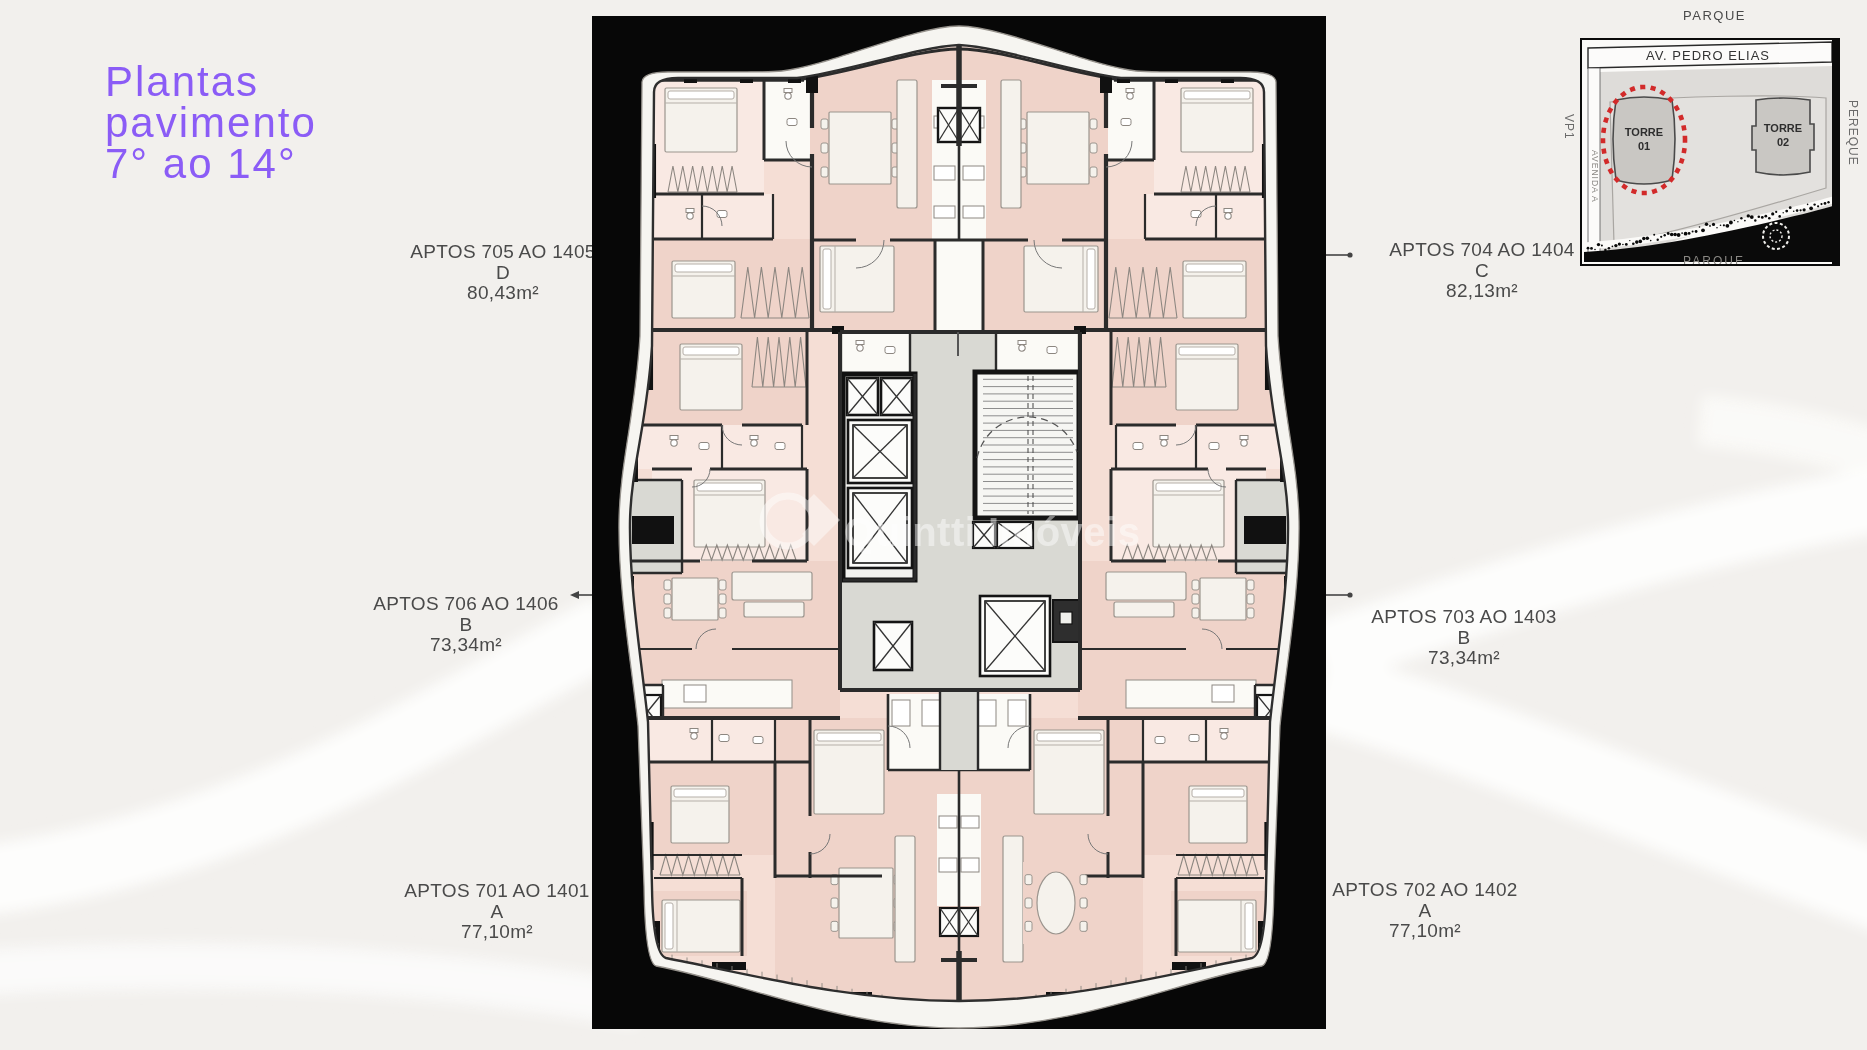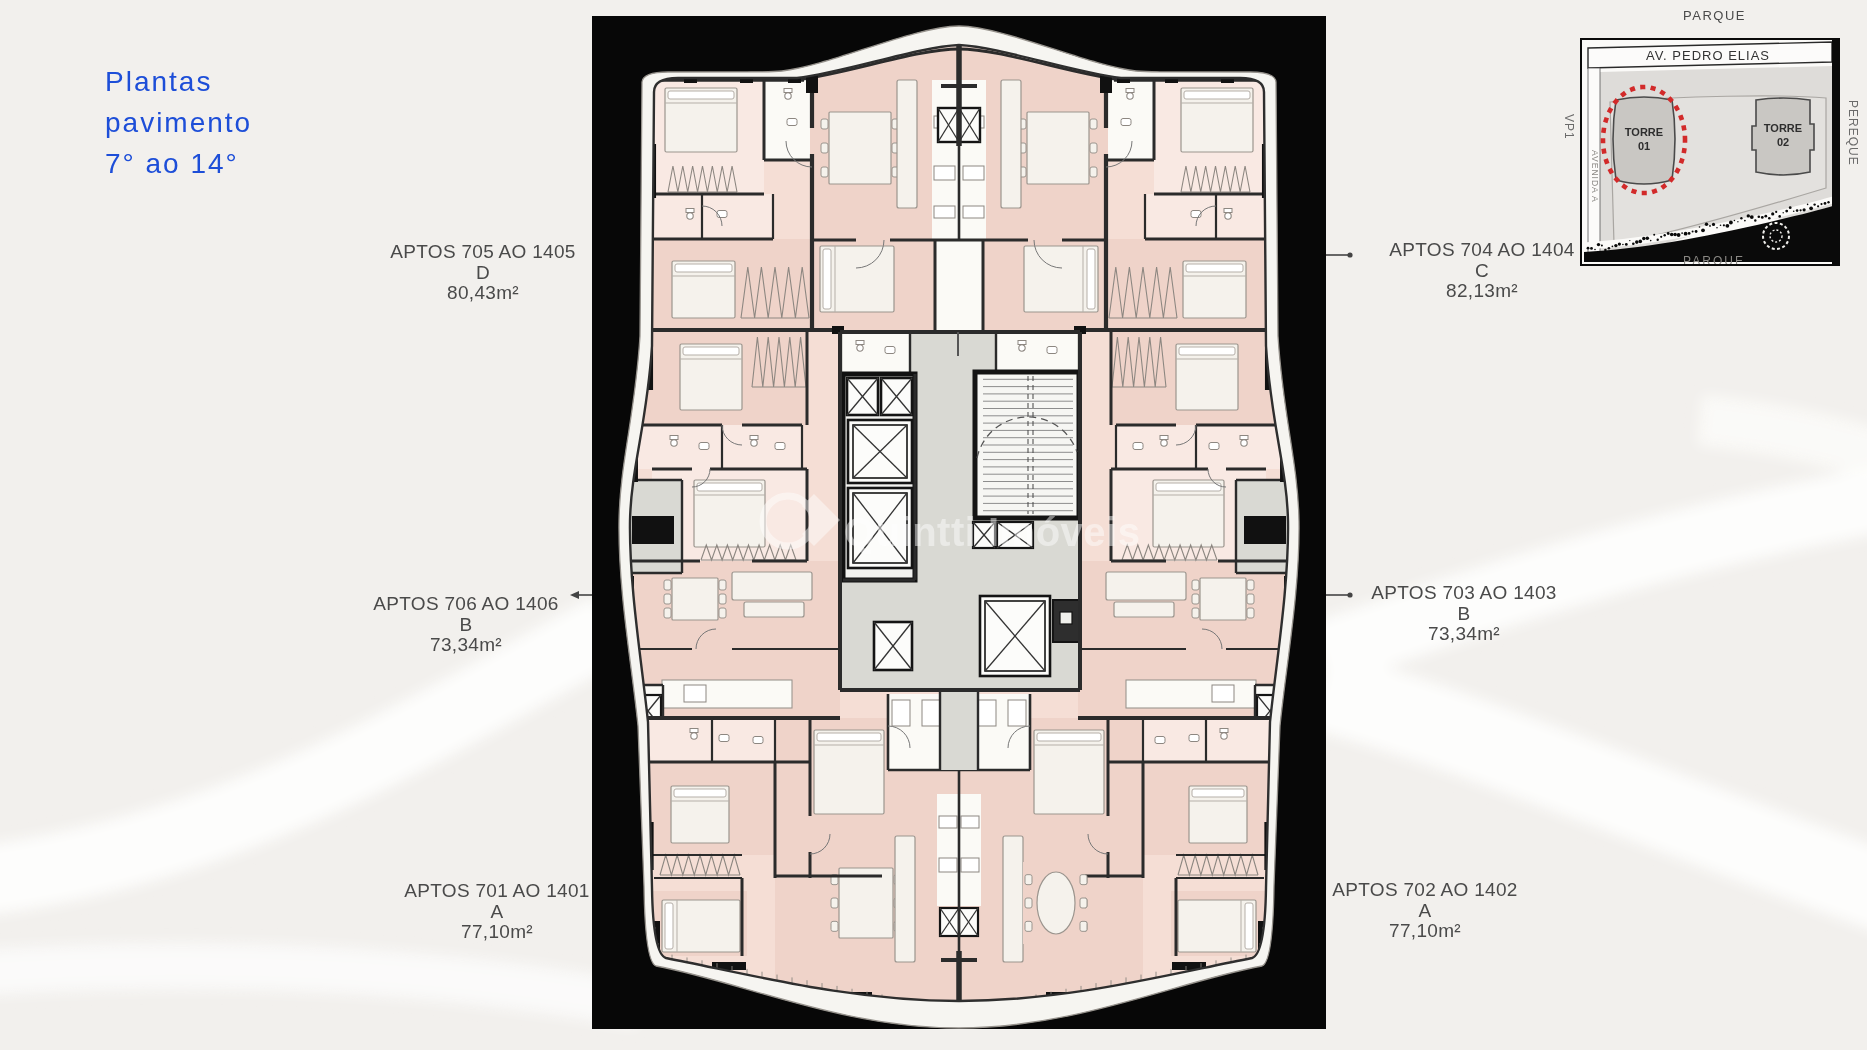--- a/index.html
+++ b/index.html
@@ -1,39 +1,39 @@
 <!DOCTYPE html>
 <html><head><meta charset="utf-8">
 <style>
 html,body{margin:0;padding:0;width:1867px;height:1050px;overflow:hidden;background:#f2f0ed;
 font-family:"Liberation Sans",sans-serif;}
-.title{position:absolute;left:105px;top:61px;font-size:28px;line-height:41px;color:#1d4ed8;letter-spacing:2px;}
+.title{position:absolute;left:105px;top:61px;font-size:42px;line-height:41px;color:#8b5cf6;letter-spacing:2px;}
 .lab{position:absolute;font-size:19px;line-height:20.5px;color:#4a4a4a;text-align:center;letter-spacing:0.3px;}
 .vert{position:absolute;font-size:11px;color:#6a6a6a;letter-spacing:1px;}
 </style></head>
 <body>
 <svg width="1867" height="1050" viewBox="0 0 1867 1050" style="position:absolute;left:0;top:0">
 <defs>
       <filter id="b" x="-30%" y="-30%" width="160%" height="160%">
         <feGaussianBlur stdDeviation="7"></feGaussianBlur>
       </filter>
     </defs>
 <g filter="url(#b)" fill="none" stroke="#fdfdfc">
 <path d="M -60 885 C 240 860 460 705 610 628" stroke-width="70"></path>
 <path d="M -60 975 C 300 950 520 985 640 1005" stroke-width="46" opacity="0.8"></path>
 <path d="M 1320 655 C 1480 600 1650 540 1920 492" stroke-width="66"></path>
 <path d="M 1320 690 C 1470 730 1640 805 1920 905" stroke-width="80"></path>
 <path d="M 1700 420 C 1800 430 1870 450 1920 470" stroke-width="50" opacity="0.7"></path>
 </g>
   </svg>
 <div class="title">Plantas<br>pavimento<br>7° ao 14°</div>
-<div class="lab" style="left:323px;top:242px;width:320px">APTOS 705 AO 1405<br>D<br>80,43m²</div>
+<div class="lab" style="left:343px;top:242px;width:320px">APTOS 705 AO 1405<br>D<br>80,43m²</div>
 <div class="lab" style="left:1322px;top:240px;width:320px">APTOS 704 AO 1404<br>C<br>82,13m²</div>
 <div class="lab" style="left:306px;top:594px;width:320px">APTOS 706 AO 1406<br>B<br>73,34m²</div>
-<div class="lab" style="left:1304px;top:583px;width:320px">APTOS 703 AO 1403<br>B<br>73,34m²</div>
+<div class="lab" style="left:1304px;top:607px;width:320px">APTOS 703 AO 1403<br>B<br>73,34m²</div>
 <div class="lab" style="left:337px;top:881px;width:320px">APTOS 701 AO 1401<br>A<br>77,10m²</div>
 <div class="lab" style="left:1265px;top:880px;width:320px">APTOS 702 AO 1402<br>A<br>77,10m²</div>
 <svg width="734" height="1013" viewBox="0 0 734 1013" style="position:absolute;left:592px;top:16px">
 <rect width="734" height="1013" fill="#070707"></rect>
 <defs>
       <clipPath id="fc">
         <path d="M 367.0 29 C 325 31 255 56 205 62 C 200 62 195 62 86 62 Q 62 62 62 76 L 60 330 C 55 408 39 452 38 505 C 37 570 50 648 56 706 L 60 872 Q 61 938 74 942 C 165 960 260 985 367.0 985 Z"></path>
         <path d="M 367.0 29 C 325 31 255 56 205 62 C 200 62 195 62 86 62 Q 62 62 62 76 L 60 330 C 55 408 39 452 38 505 C 37 570 50 648 56 706 L 60 872 Q 61 938 74 942 C 165 960 260 985 367.0 985 Z" transform="translate(734,0) scale(-1,1)"></path>
       </clipPath>
     </defs>

